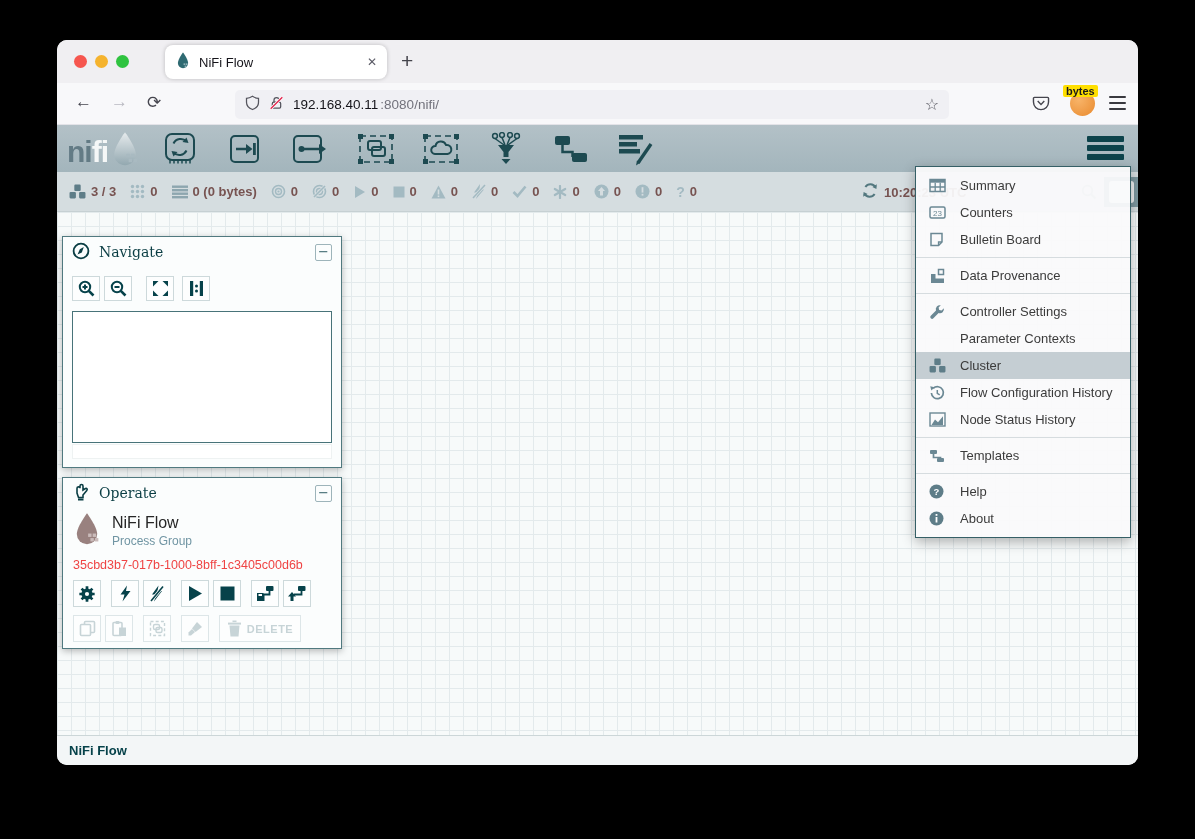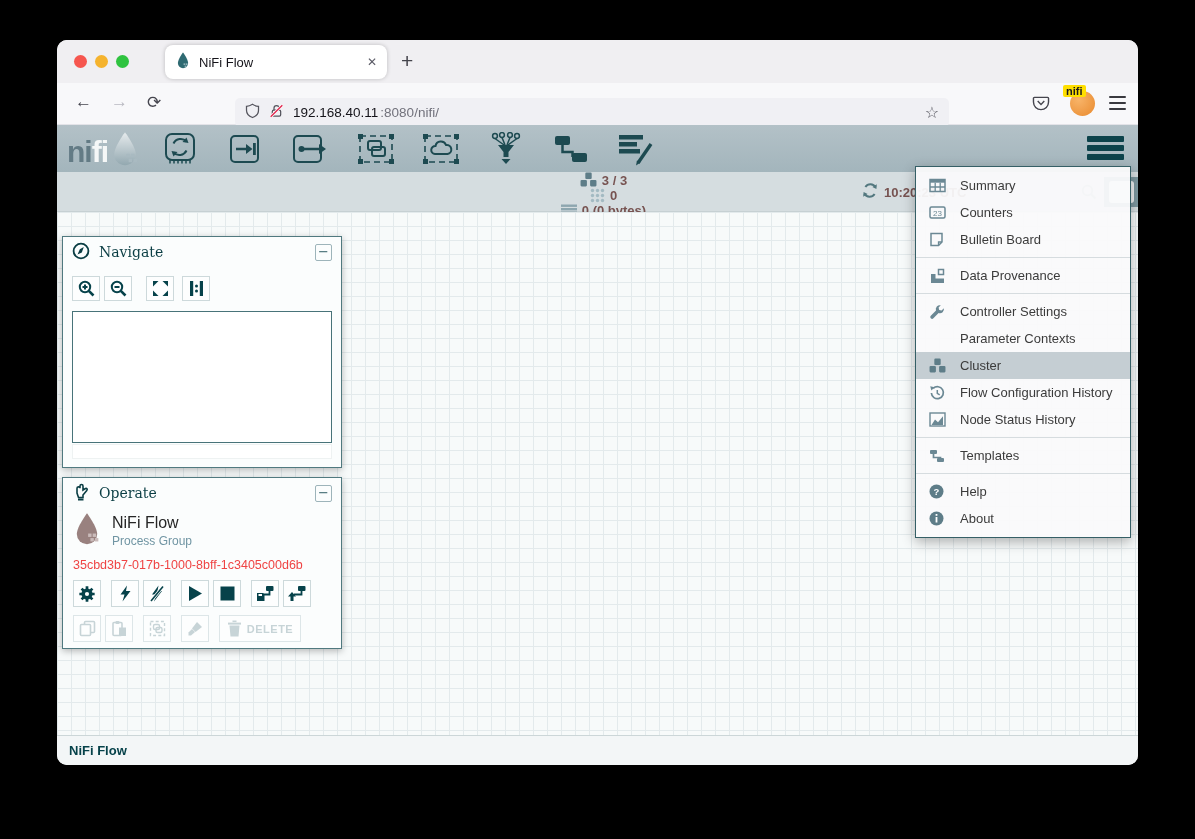--- a/index.html
+++ b/index.html
@@ -18,21 +18,21 @@
          padding:0 10px; gap:8px; }
   .tab-title { font-size:13px; color:#15141a; flex:1; white-space:nowrap; overflow:hidden; }
   .tab-close { font-size:12px; color:#5b5b66; cursor:default; }
   .newtab-btn { position:absolute; left:344px; top:8px; font-size:21px; color:#44444c; line-height:26px; }
 
   
   .navbar { position:absolute; left:0; top:43px; width:100%; height:42px; background:#f8f8fa;
             border-bottom:1px solid #e3e3e8; }
   .nav-ic { position:absolute; top:9px; font-size:17px; color:#45454e; }
   .urlbar { position:absolute; left:178px; top:7px; width:714px; height:29px; background:#f0f0f4;
-            border-radius:5px; display:flex; align-items:center; padding:0 10px; gap:9px;margin-top:8px; }
+            border-radius:5px; display:flex; align-items:center; padding:0 10px; gap:9px; }
   .url-host { font-size:13.5px; color:#15141a; }
   .url-path { font-size:13.5px; color:#72727c; }
   .url-star { margin-left:auto; font-size:16px; color:#55555e; }
   .avatar { position:absolute; left:1013px; top:8px; width:25px; height:25px; border-radius:50%;
             background:radial-gradient(circle at 35% 35%, #f8b469, #e98a2e); }
   .avatar-badge { position:absolute; left:1006px; top:2px; background:#ffdf00; color:#1a1a1a;
                   font-size:11px; font-weight:bold; padding:0 3px; border-radius:2px; }
   .ff-menu { position:absolute; left:1052px; top:13px; width:17px; display:flex; flex-direction:column; gap:4px; }
   .ff-menu span { height:2px; background:#39393f; border-radius:1px; }
 
@@ -41,21 +41,21 @@
                  background:linear-gradient(#b3c1c7,#a3b5bc); display:flex; align-items:center; padding-left:10px; }
   .logo { display:flex; align-items:flex-end; font-weight:bold; font-size:30px; line-height:30px; letter-spacing:-1px; margin-right:22px; }
   .logo .ni { color:#637b85; } .logo .fi { color:#f5f7f7; }
   .tool-icons { display:flex; align-items:center; gap:27px; }
   .tool-ic { width:38px; height:34px; display:flex; align-items:center; justify-content:center; }
   .nifi-burger { position:absolute; right:14px; top:11px; display:flex; flex-direction:column; gap:3px; width:37px; }
   .nifi-burger span { height:6px; background:#0d434b; border-radius:1px; }
 
   
   .statusbar { position:absolute; left:0; top:132px; width:100%; height:40px; background:#d5dde0;
-               border-bottom:1px solid #c6d0d3; display:flex; align-items:center; padding-left:12px;flex-direction:column; }
+               border-bottom:1px solid #c6d0d3; display:flex; align-items:center; gap:14px; padding-left:12px; }
   .st-item { display:flex; align-items:center; gap:5px; }
   .st-val { font-size:13px; font-weight:bold; color:#775351; white-space:nowrap; }
   .st-icon { display:flex; }
   .st-clock { position:absolute; left:805px; top:0; height:40px; display:flex; align-items:center; gap:6px; }
   .st-search-ic { position:absolute; left:1024px; top:12px; }
   .st-search-box { position:absolute; left:1047px; top:5px; width:34px; height:30px; background:#7d98a0; }
   .st-search-box .inner { position:absolute; right:4px; top:4px; width:25px; height:22px; background:#eef1f2; border-radius:3px; }
 
   
   .canvas { position:absolute; left:0; top:172px; width:100%; height:523px; background:#f7fafa;
@@ -155,21 +155,21 @@
       <span class="url-path" style="margin-left:-7px">:8080/nifi/</span>
       <span class="url-star">☆</span>
     </div>
     <span class="nav-ic" style="left:975px;top:12px">
       <svg width="18" height="16" viewBox="0 0 18 17">
             <path d="M2 2.5h14a1 1 0 0 1 1 1v4a8 8 0 0 1-16 0v-4a1 1 0 0 1 1-1Z" fill="none" stroke="#45454e" stroke-width="1.5"></path>
             <polyline points="5.5,6.5 9,10 12.5,6.5" fill="none" stroke="#45454e" stroke-width="1.5"></polyline>
           </svg>
     </span>
     <div class="avatar"></div>
-    <div class="avatar-badge">nifi</div>
+    <div class="avatar-badge">bytes</div>
     <div class="ff-menu">
           <span></span>
           <span></span>
           <span></span>
         </div>
   </div>
 
   <div class="nifi-header">
     <div class="logo">
       <span class="ni">ni</span>

